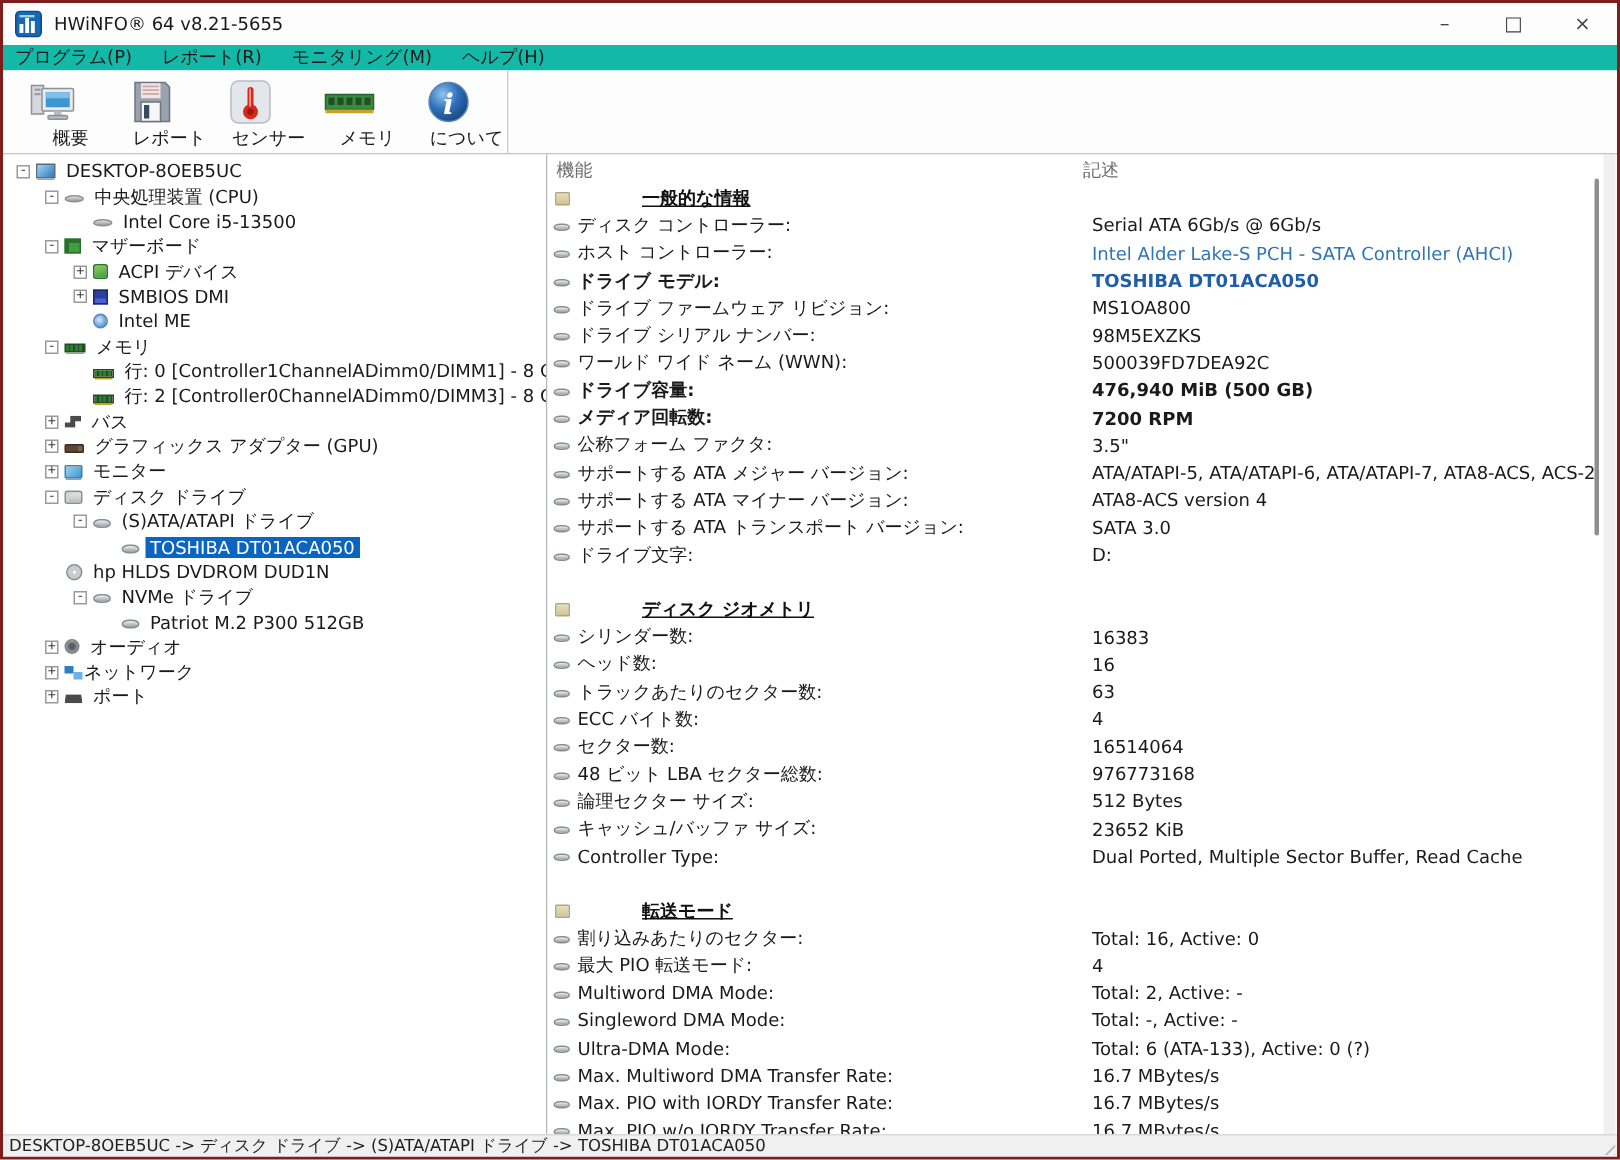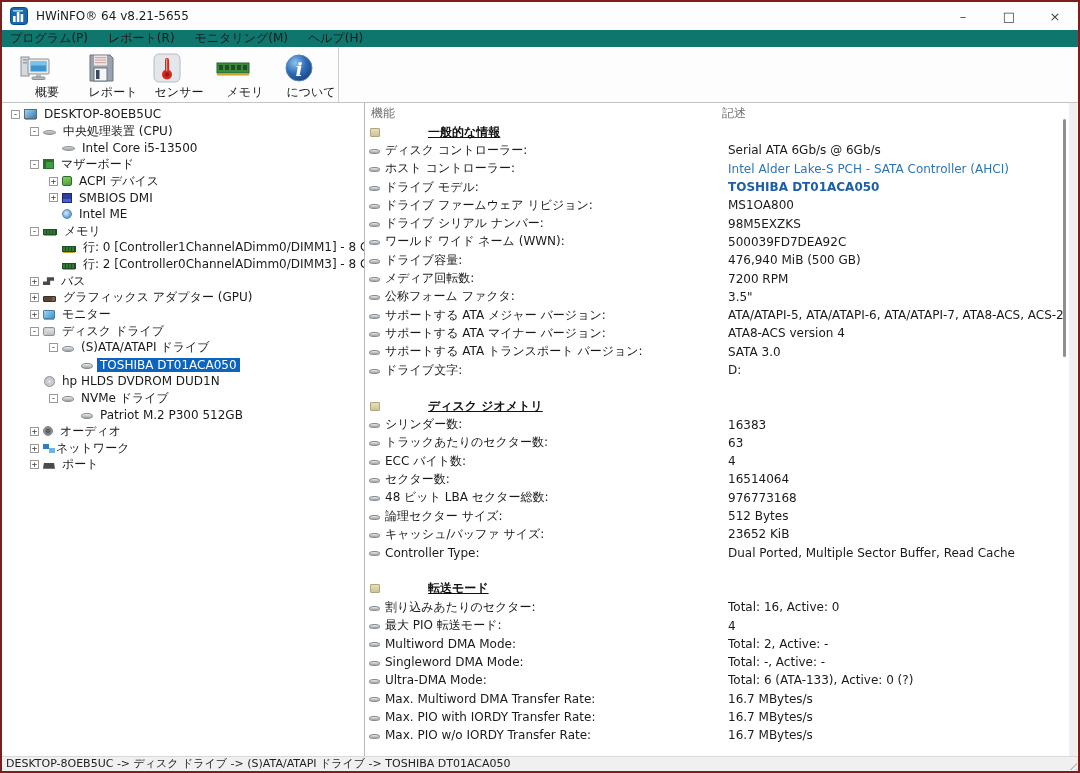--- a/index.html
+++ b/index.html
@@ -11,21 +11,21 @@
   
   #titlebar { position:absolute; left:0; top:0; right:0; height:28px; background:#fdfdfd;
     display:flex; align-items:center; padding-left:8px; }
   #appicon { width:18px; height:18px; margin-right:8px; flex:0 0 auto; }
   #title { font-size:12px; color:#1a1a1a; white-space:nowrap; }
   #wincontrols { position:absolute; right:0; top:0; height:28px; display:flex; }
   .wbtn { width:46px; height:28px; display:flex; align-items:center; justify-content:center;
     font-size:13px; color:#444; cursor:default; }
 
   
-  #menubar { position:absolute; left:0; top:28px; right:0; height:17px; background:#0f766e;
+  #menubar { position:absolute; left:0; top:28px; right:0; height:17px; background:#14b8a6;
     display:flex; align-items:center; padding-left:8px; }
   .menuitem { padding:0 8px 0 0; margin-right:12px; font-size:12px; color:#1a1a1a; white-space:nowrap; }
 
   
   #toolbar { position:absolute; left:0; top:45px; right:0; height:55px; background:#fdfdfd;
     display:flex; align-items:stretch; }
   .tbtn { width:66px; display:flex; flex-direction:column; align-items:center;
     justify-content:flex-end; padding-bottom:3px; }
   .tbtn .ticonwrap { height:34px; display:flex; align-items:center; justify-content:center; }
   .tbtn .tlabel { font-size:12px; color:#1a1a1a; line-height:14px; white-space:nowrap;margin-left:24px; }
@@ -95,21 +95,21 @@
   .dsection.gap { margin-top:18px; }
   .dsec-title { height:18.3px; display:flex; align-items:center; padding-left:5px;gap:42px; }
   .sec-icon { width:10px; height:9px; background:linear-gradient(#e7dfbd,#cfc494);
     border:1px solid #b0a67e; border-radius:1px; margin-right:6px; flex:0 0 auto; }
   .dsec-label { font-weight:bold; text-decoration:underline; color:#111; }
   .drow { height:18.3px; display:flex; align-items:center; position:relative; }
   .drow-left { display:flex; align-items:center; padding-left:4px; width:363px; overflow:hidden; flex:0 0 auto; }
   .row-icon { width:11px; height:5px; background:linear-gradient(#eceeef,#9aa0a5);
     border:1px solid #878d92; border-radius:50%/60%; margin-right:5px; margin-top:2px; flex:0 0 auto; }
   .dlabel { color:#1a1a1a; }
-  .dlabel.b, .dvalue.b { font-weight:normal; }
+  .dlabel.b, .dvalue.b { font-weight:bold; }
   .dvalue { color:#1a1a1a; }
   .dvalue.link { color:var(--link,#2e75b6); }
   .dvalue.linkb { color:var(--linkb,#1f5ea8); font-weight:bold; }
 
   
   #statusbar { position:absolute; left:0; right:0; bottom:0; height:15px; background:#f0f0f0;
     border-top:1px solid #d9d9d9; font-size:11px; line-height:14px; padding-left:4px; color:#222; }
   #grip { position:absolute; right:1px; bottom:1px; width:11px; height:11px;
     background:repeating-linear-gradient(315deg,#c0c0c0 0 1px,transparent 1px 4px);
     clip-path:polygon(100% 0,100% 100%,0 100%); }
@@ -446,20 +446,27 @@
           <div class="drow">
             <div class="drow-left">
               <span class="row-icon"></span>
               <span class="dlabel">シリンダー数:</span>
             </div>
             <span class="dvalue">16383</span>
           </div>
           <div class="drow">
             <div class="drow-left">
               <span class="row-icon"></span>
+              <span class="dlabel">ヘッド数:</span>
+            </div>
+            <span class="dvalue">16</span>
+          </div>
+          <div class="drow">
+            <div class="drow-left">
+              <span class="row-icon"></span>
               <span class="dlabel">トラックあたりのセクター数:</span>
             </div>
             <span class="dvalue">63</span>
           </div>
           <div class="drow">
             <div class="drow-left">
               <span class="row-icon"></span>
               <span class="dlabel">ECC バイト数:</span>
             </div>
             <span class="dvalue">4</span>

